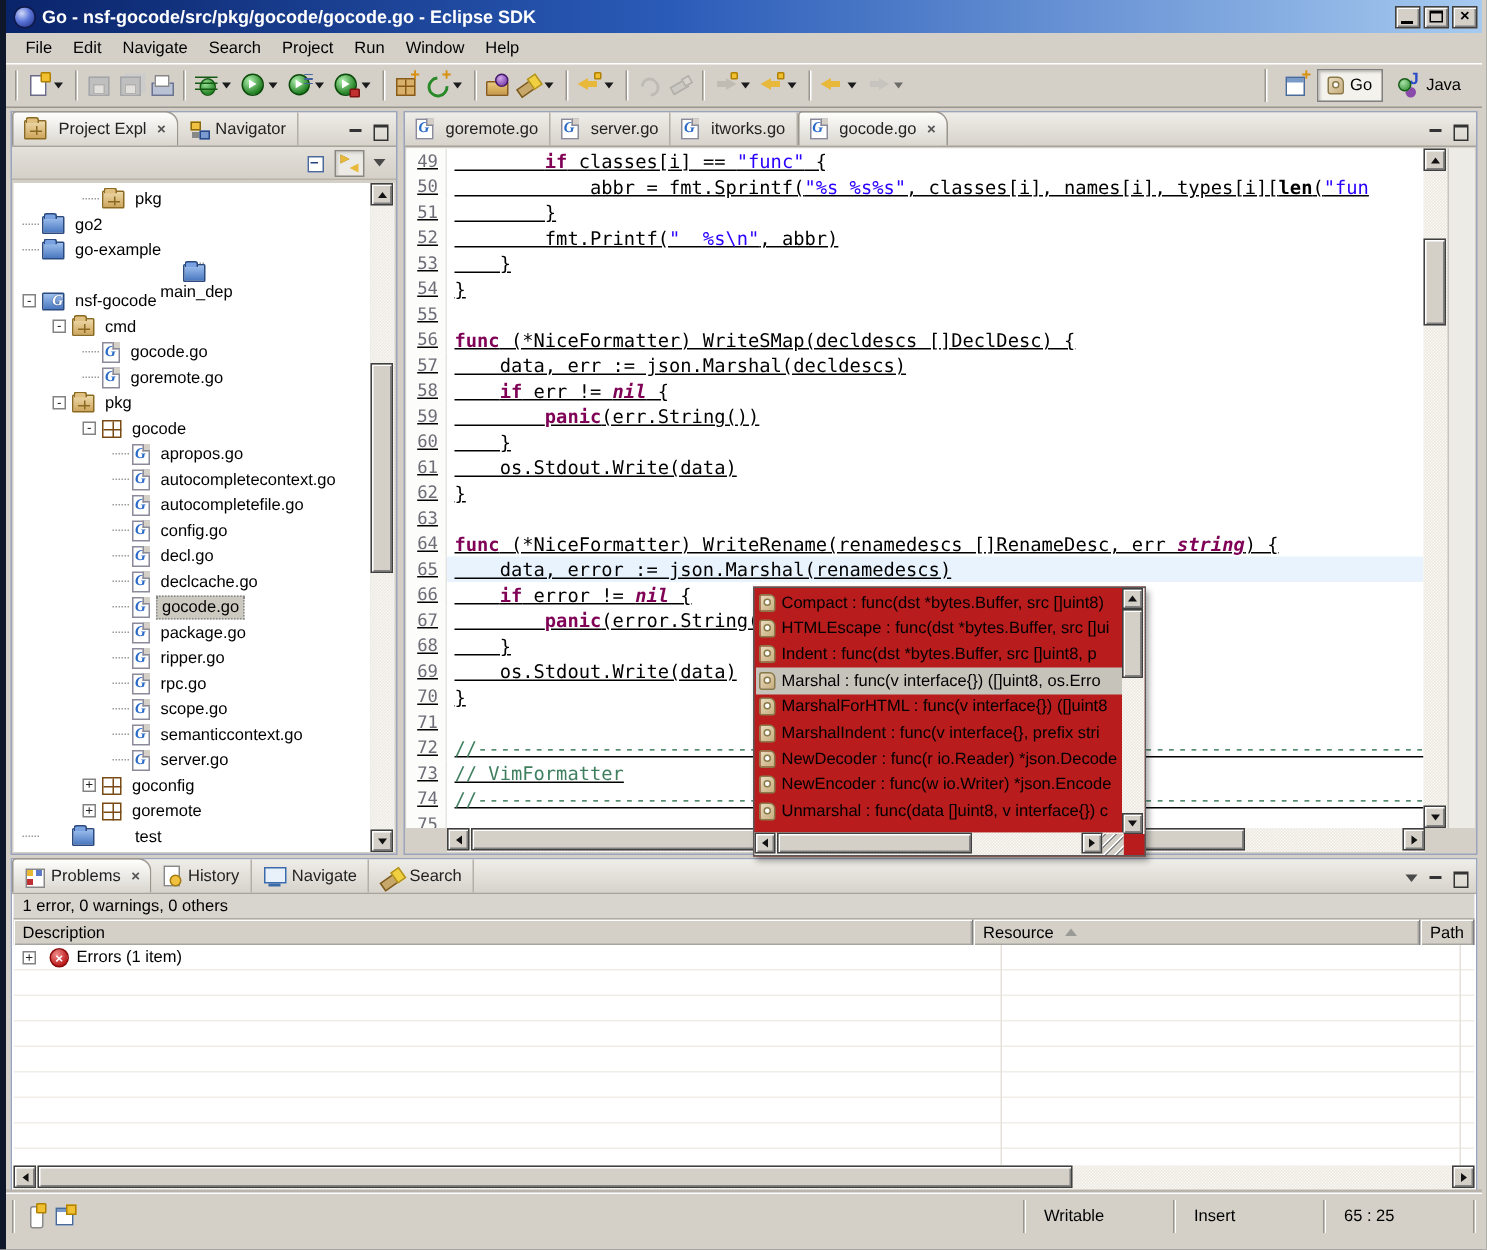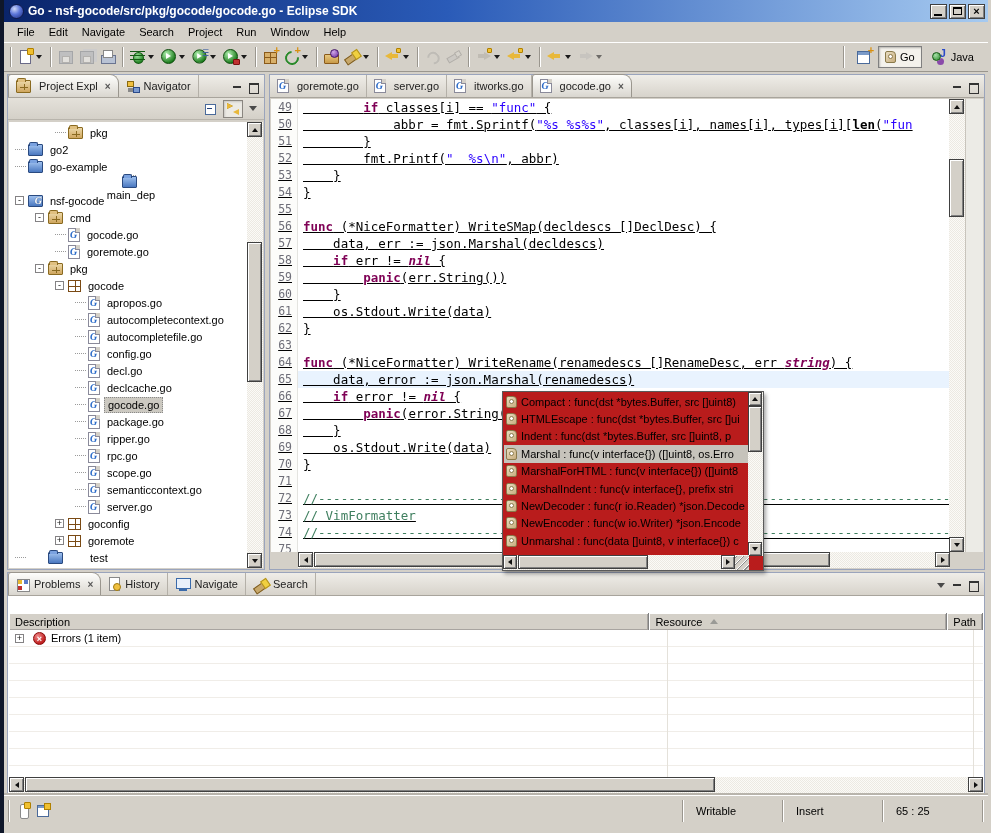--- a/index.html
+++ b/index.html
@@ -748,20 +748,21 @@
         <span class="vtab">
           <span class="ic-search-sm"></span>
           <span>Search</span>
         </span>
         <div class="rightbtns">
         <span class="vbtn vmenu"></span>
         <span class="vbtn vmin"></span>
         <span class="vbtn vmax"></span>
       </div>
     </div>
+    <div class="summary">1 error, 0 warnings, 0 others</div>
     <div class="phead">
       <span class="hcell" style="width:658px;">
           <span>Description</span>
         </span>
       <span class="hcell" style="width:306px;">
           <span>Resource</span>
           <span class="sortasc"></span>
         </span>
       <span class="hcell" style="flex:1;">
           <span>Path</span>

